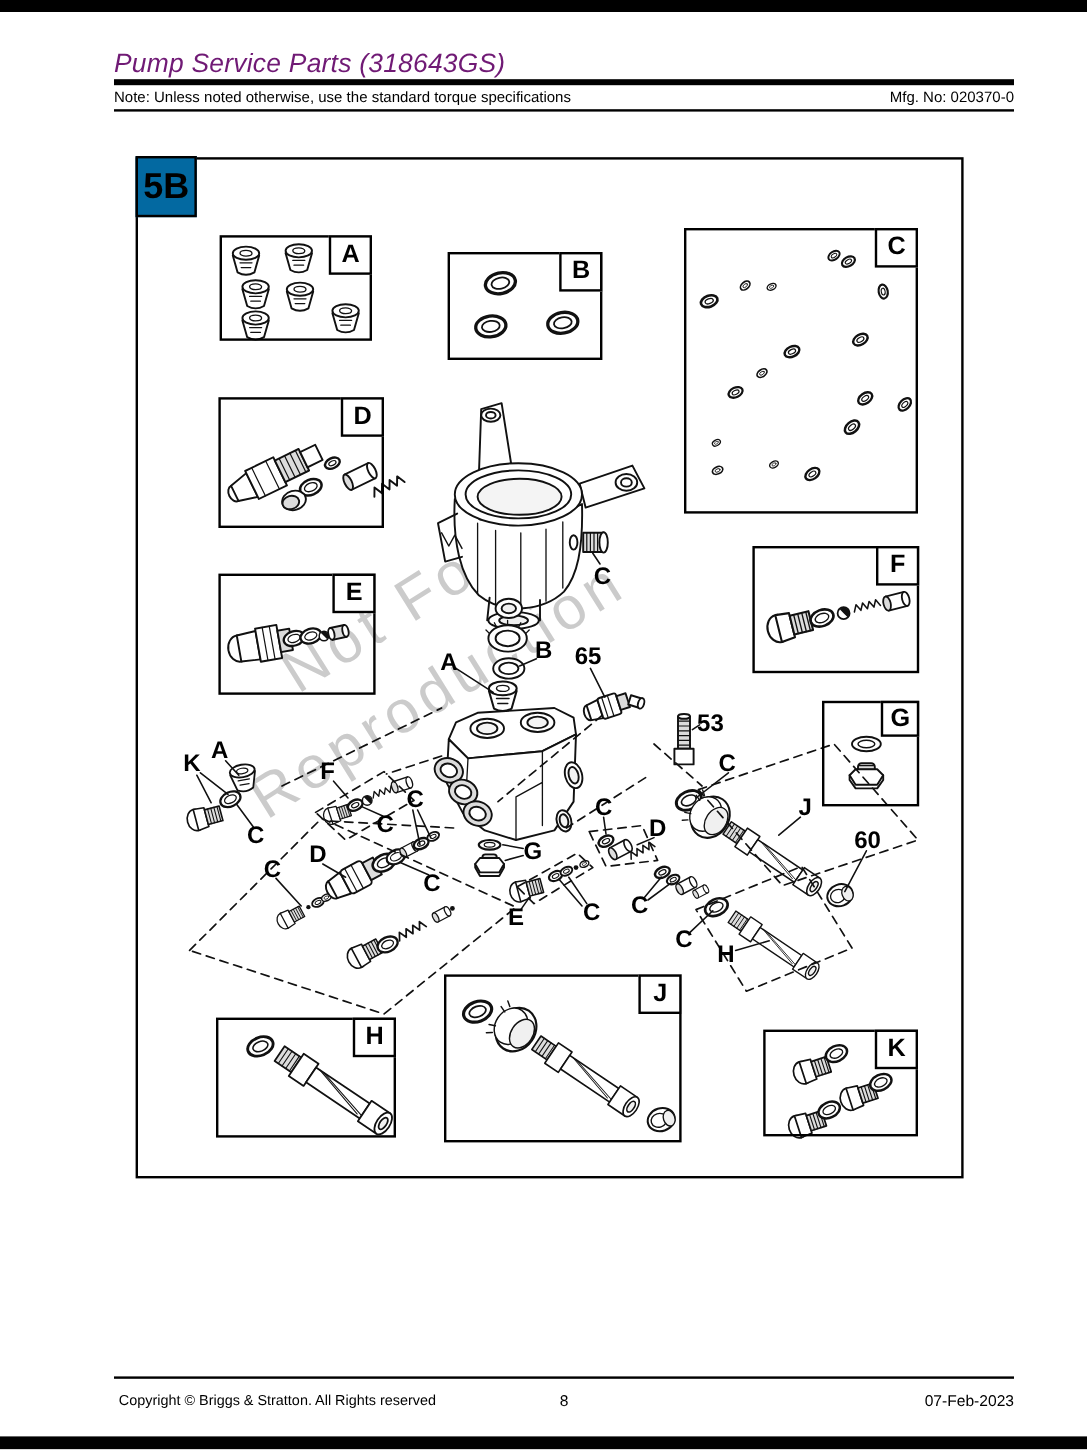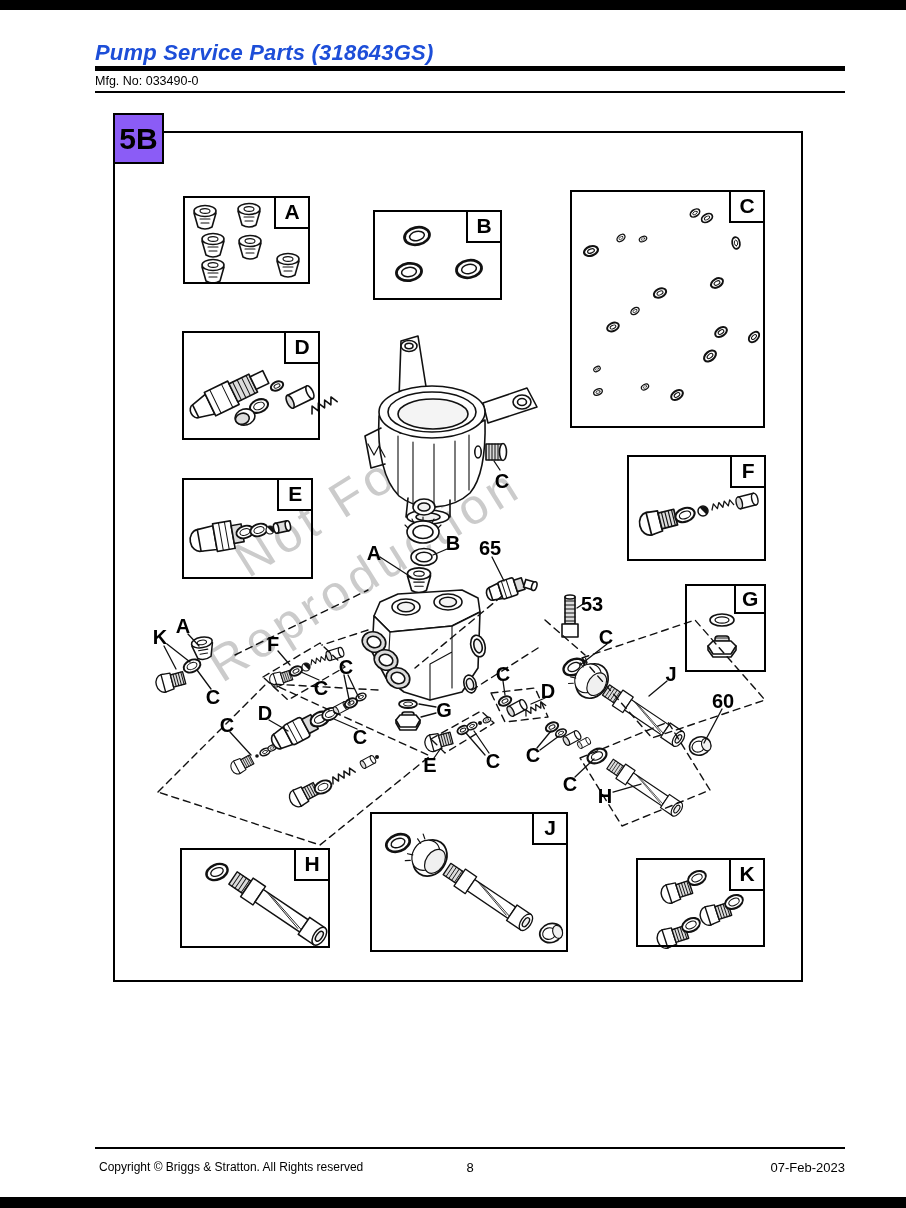--- a/index.html
+++ b/index.html
@@ -1,27 +1,27 @@
 <!DOCTYPE html>
 <html><head>
 <meta charset="utf-8">
 <style>
   * { box-sizing: border-box; margin: 0; padding: 0; }
   html,body { width:906px; height:1208px; background:#fff; font-family:"Liberation Sans", sans-serif; }
   .page { position:relative; width:906px; height:1208px; background:#fff; overflow:hidden; }
   .bar-top, .bar-bottom { position:absolute; left:0; width:906px; height:10px; background:#000; }
   .bar-top { top:0; } .bar-bottom { bottom:0; height:11px; }
 
-  .title { position:absolute; left:95px; top:40px; font-size:22px; font-weight:bold; font-style:italic; color:#1d4ed8; letter-spacing:0.2px; }
+  .title { position:absolute; left:95px; top:40px; font-size:22px; font-weight:normal; font-style:italic; color:#701a75; letter-spacing:0.2px; }
   .rule-thick { position:absolute; left:95px; top:66px; width:750px; height:5px; background:#000; }
   .note-row { position:absolute; left:95px; top:74px; width:750px; display:flex; justify-content:space-between; font-size:12.5px; color:#000; }
   .rule-thin { position:absolute; left:95px; top:91px; width:750px; height:1.5px; background:#000; }
 
   .fig-frame { position:absolute; left:113px; top:131px; width:690px; height:851px; border:2.5px solid #000; }
-  .fig-tab { position:absolute; left:113px; top:113px; width:51px; height:51px; border:2.5px solid #000; background:#8b5cf6;
+  .fig-tab { position:absolute; left:113px; top:130px; width:51px; height:51px; border:2.5px solid #000; background:#0369a1;
              display:flex; align-items:center; justify-content:center; font-size:30px; font-weight:bold; z-index:6; }
 
   .watermark { position:absolute; left:110px; top:468px; width:470px; text-align:center;
                transform:rotate(-32deg); color:#cbcbcb; font-size:50px; letter-spacing:5px; line-height:1.5; z-index:1; white-space:nowrap; }
 
   .art { position:absolute; left:113px; top:131px; z-index:2; }
 
   .kit-box { position:absolute; border:2.2px solid #000; z-index:3; }
   .kit-tab { position:absolute; top:-2.2px; right:-2.2px; width:36px; height:33px; border:2.2px solid #000; background:#fff;
              display:flex; align-items:center; justify-content:center; font-size:21px; font-weight:bold; }
@@ -37,21 +37,22 @@
 </head>
 <body>
 
 <div class="page">
 
   <div class="bar-top"></div>
 
   <div class="title">Pump Service Parts (318643GS)</div>
   <div class="rule-thick"></div>
   <div class="note-row">
-    <span>Mfg. No: 033490-0</span>
+    <span>Note: Unless noted otherwise, use the standard torque specifications</span>
+    <span>Mfg. No: 020370-0</span>
   </div>
   <div class="rule-thin"></div>
 
   <div class="watermark">
     <div>Not For</div>
     <div>Reproduction</div>
   </div>
 
   <svg class="art" width="690" height="851" viewBox="113 131 690 851">
     <defs>

